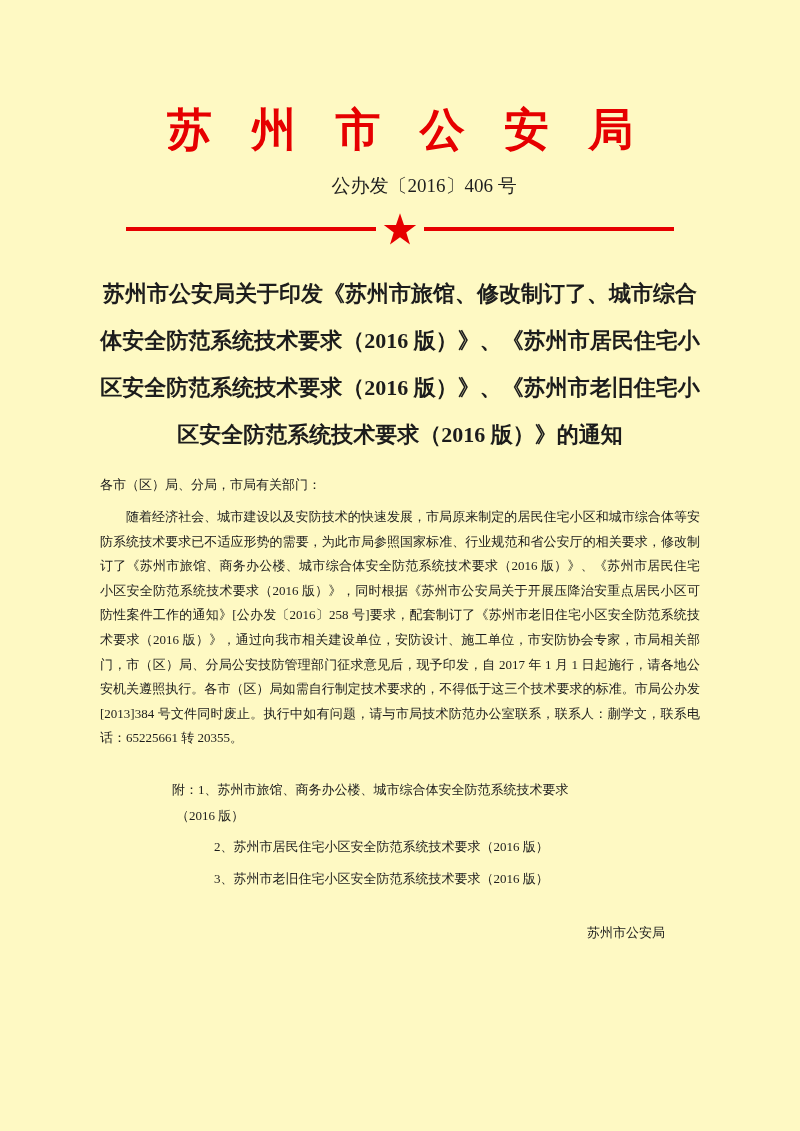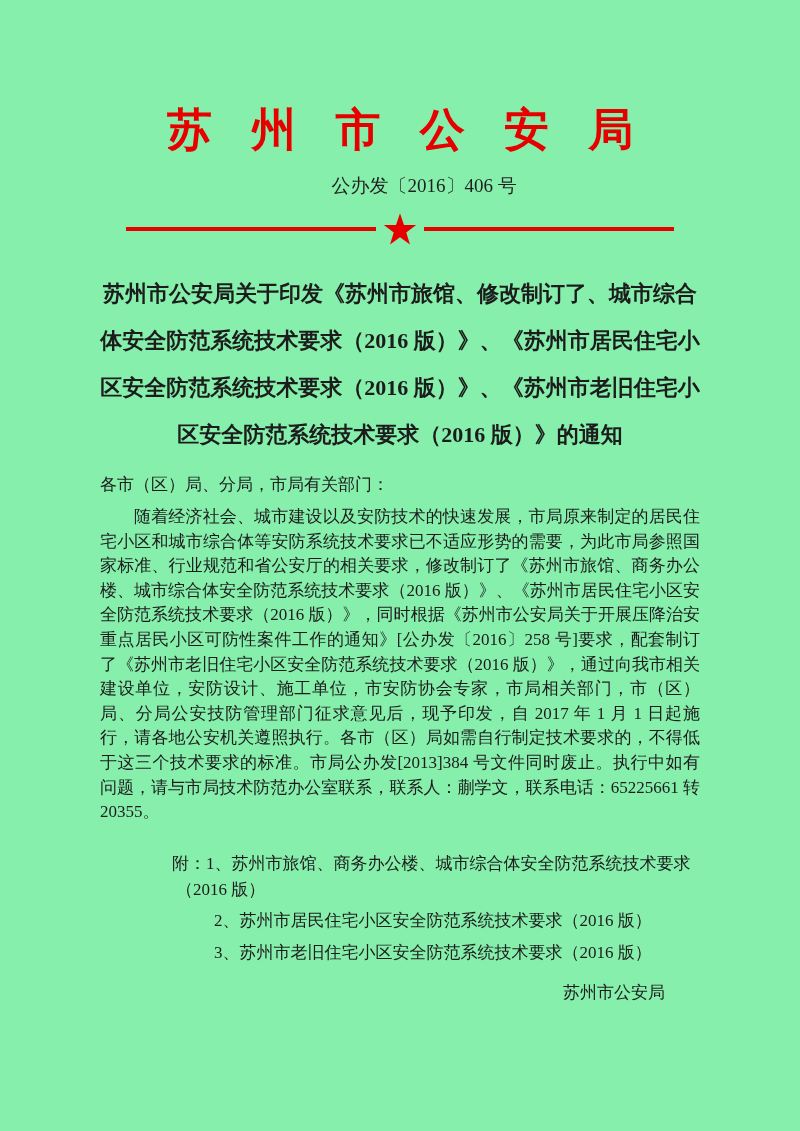--- a/index.html
+++ b/index.html
@@ -5,21 +5,21 @@
   html, body {
     margin: 0;
     padding: 0;
     background: #ffffff;
   }
   .page {
     position: relative;
     width: 800px;
     height: 1131px;
     margin: 0 auto;
-    background: #86efac;
+    background: #fef9c3;
     overflow: hidden;
     font-family: "Liberation Serif", "DejaVu Serif", serif;
     color: #1f1f1f;
   }
   
   .agency-title {
     margin-top: 104px;
     text-align: center;
     font-size: 45px;
     line-height: 52px;
@@ -63,21 +63,21 @@
     text-align: center;
     font-size: 22px;
     font-weight: bold;
     line-height: 47px;
     color: #1c1c1c;
   }
   
   .content {
     width: 600px;
     margin: 0 auto;
-    font-size: 17px;
+    font-size: 13px;
     color: #1c1c1c;
   }
   .salutation {
     margin-top: 14px;
     line-height: 26px;
   }
   .body-paragraph {
     margin-top: 7px;
     line-height: 24.6px;
     text-align: justify;
@@ -89,21 +89,21 @@
     margin-top: 26px;
     line-height: 26px;
     font-family: Liberation Serif, serif;
   }
   .att-line-1 { margin-left: 72px; }
   .att-line-2 { margin-left: 76px; }
   .att-line-3 { margin-left: 114px; margin-top: 5px; }
   .att-line-4 { margin-left: 114px; margin-top: 6px; }
   
   .signature {
-    margin-top: 14px;
+    margin-top: 28px;
     margin-right: 35px; 
     float: right;
     text-align: center;
     line-height: 26px;
   }
   .signature .sig-date {
     margin-top: 9px;
     white-space: nowrap;
   }
 </style>

